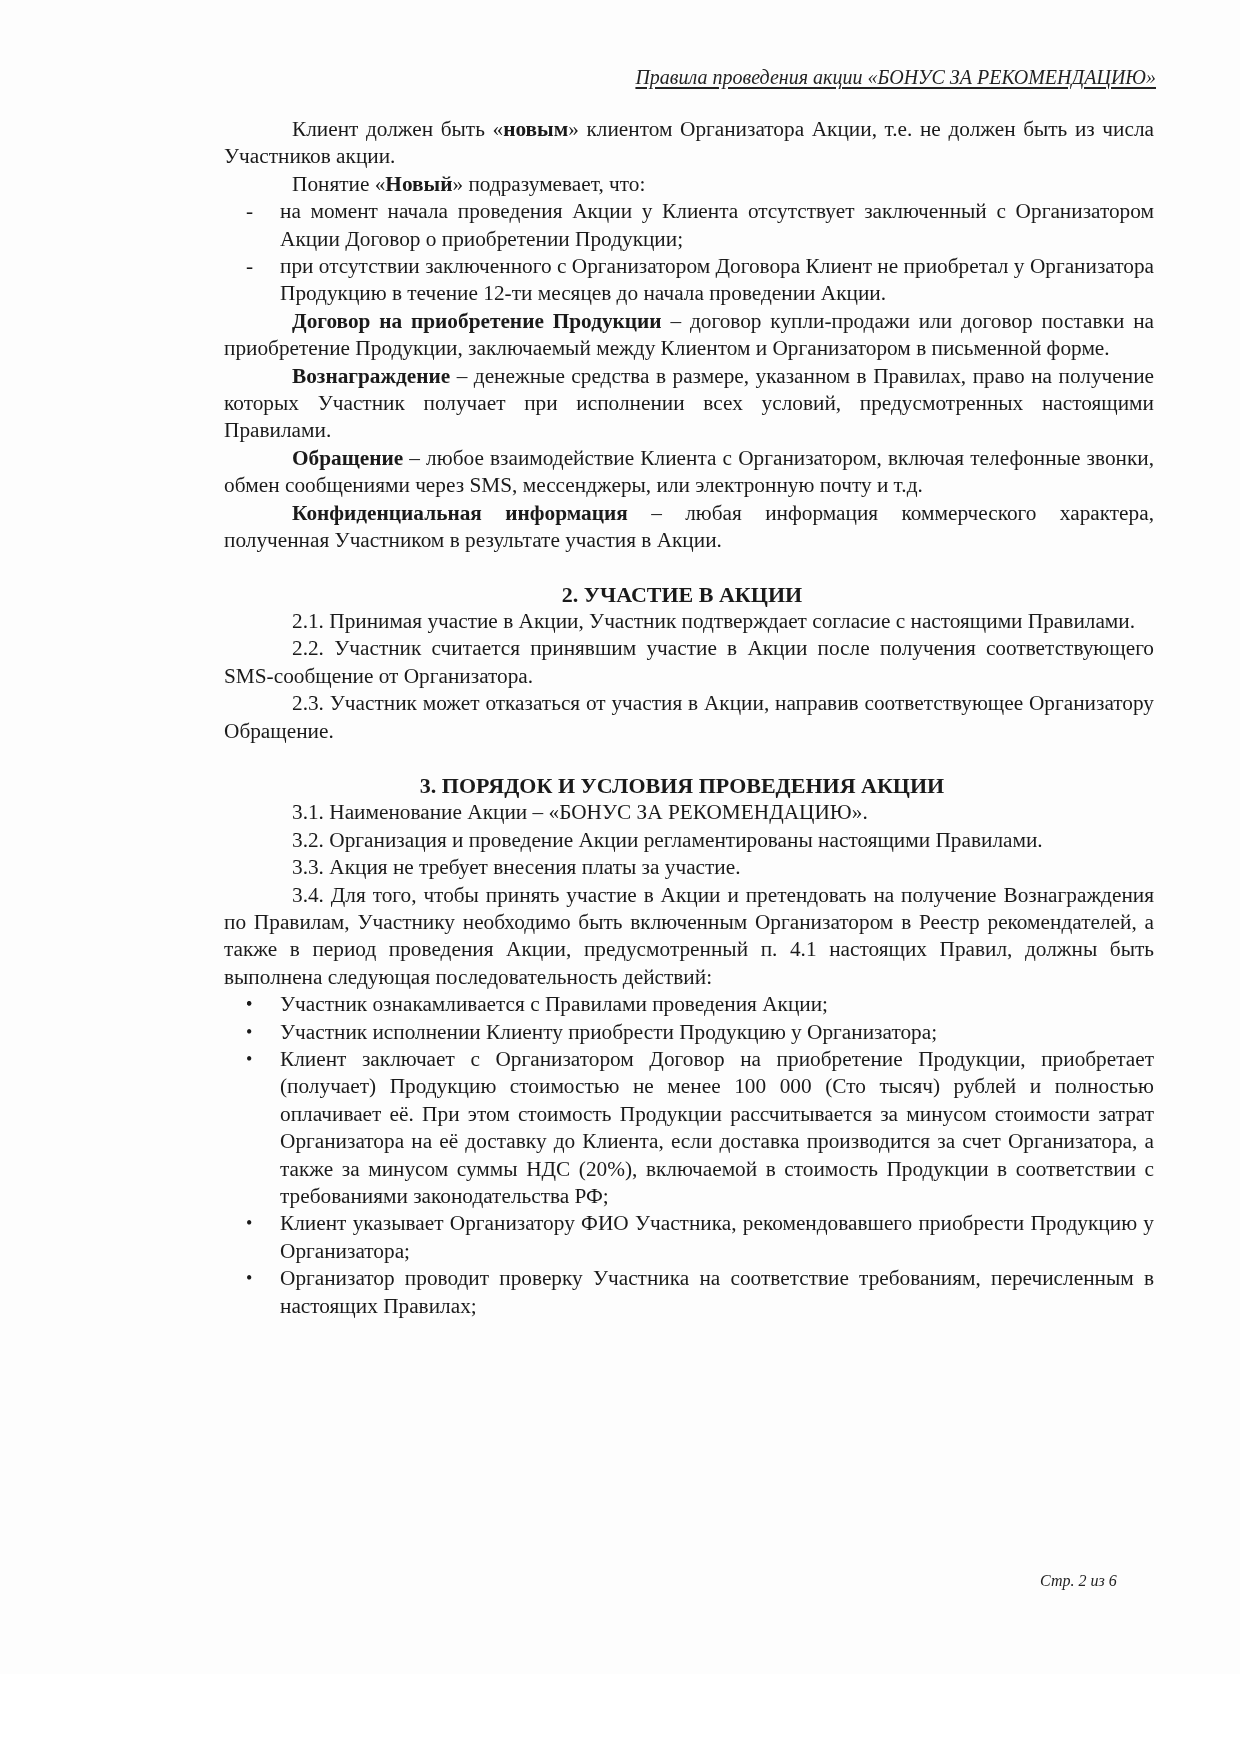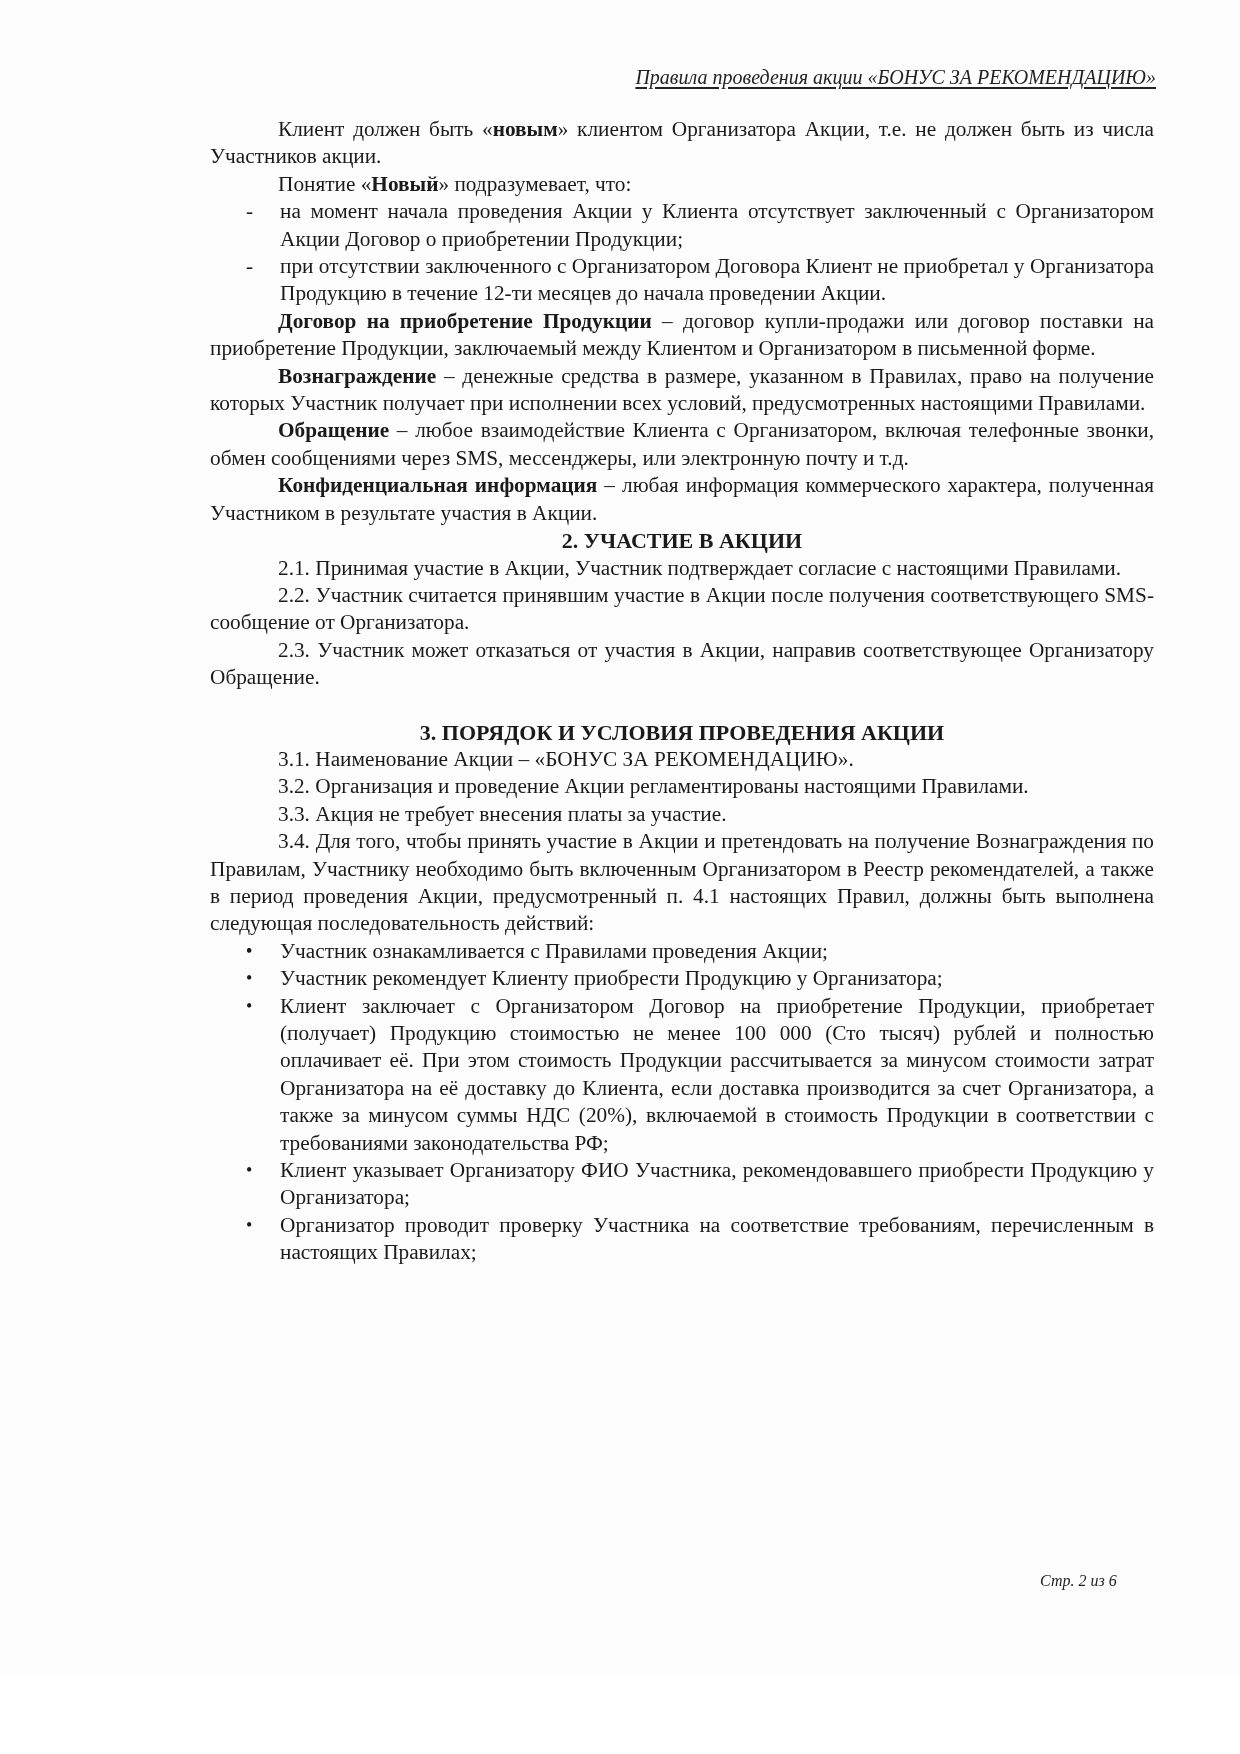--- a/index.html
+++ b/index.html
@@ -36,21 +36,21 @@
     .content {
       position: absolute;
       left: 210px;
       top: 116px;
       width: 944px;
       font-size: 21.3px;
       line-height: 27.4px;
       text-align: justify;
     }
     .p { margin: 0; }
-    .indent { text-indent: 68px; }
+    .indent { text-indent: 68px; margin-left: 14px; }
     .dash-list, .bullet-list {
       list-style: none;
       margin: 0;
       padding: 0;
     }
     .dash-list li, .bullet-list li {
       position: relative;
       padding-left: 70px;
       text-align: justify;
     }
@@ -65,21 +65,21 @@
       top: 0;
       font-size: 18px;
     }
     b { font-weight: bold; }
     .section-title {
       text-align: center;
       font-weight: bold;
       font-size: 22px;
       margin: 0;
     }
-    .sec2 { }
+    .sec2 { margin-top: 26px; }
     .sec3 { margin-top: 27px; }
     .footer {
       position: absolute;
       top: 1572px;
       left: 1040px;
       font-size: 16px;
       font-style: italic;
       color: #222;
       white-space: nowrap;
     }
@@ -115,21 +115,21 @@
 
     <h2 class="section-title sec3">3. ПОРЯДОК И УСЛОВИЯ ПРОВЕДЕНИЯ АКЦИИ</h2>
     <p class="p indent">3.1. Наименование Акции – «БОНУС ЗА РЕКОМЕНДАЦИЮ».</p>
     <p class="p indent">3.2. Организация и проведение Акции регламентированы настоящими Правилами.</p>
     <p class="p indent">3.3. Акция не требует внесения платы за участие.</p>
     <p class="p indent">3.4. Для того, чтобы принять участие в Акции и претендовать на получение Вознаграждения по Правилам, Участнику необходимо быть включенным Организатором в Реестр рекомендателей, а также в период проведения Акции, предусмотренный п. 4.1 настоящих Правил, должны быть  выполнена следующая последовательность действий:</p>
 
     <ul class="bullet-list">
       <li><span class="marker">•</span></li>
       <li><span class="marker">•</span><span>Участник ознакамливается с Правилами проведения Акции;</span></li>
-      <li><span class="marker">•</span><span>Участник рекомендует Клиенту приобрести Продукцию у Организатора;</span></li>
+      <li><span class="marker">•</span><span>Участник исполнении Клиенту приобрести Продукцию у Организатора;</span></li>
       <li><span class="marker">•</span><span>Клиент заключает с Организатором Договор на приобретение Продукции, приобретает (получает) Продукцию стоимостью не менее 100 000 (Сто тысяч) рублей и полностью оплачивает её. При этом стоимость Продукции рассчитывается за минусом стоимости затрат Организатора на её доставку до Клиента, если доставка производится за счет Организатора, а также за минусом суммы НДС (20%), включаемой в стоимость Продукции в соответствии с требованиями законодательства РФ;</span></li>
       <li><span class="marker">•</span><span>Клиент указывает Организатору ФИО Участника, рекомендовавшего приобрести Продукцию у Организатора;</span></li>
       <li><span class="marker">•</span><span>Организатор проводит проверку Участника на соответствие требованиям, перечисленным в настоящих Правилах;</span></li>
     </ul>
   </div>
 
   <div class="footer">Стр. 2 из 6</div>
 </div>
 
 </body></html>

